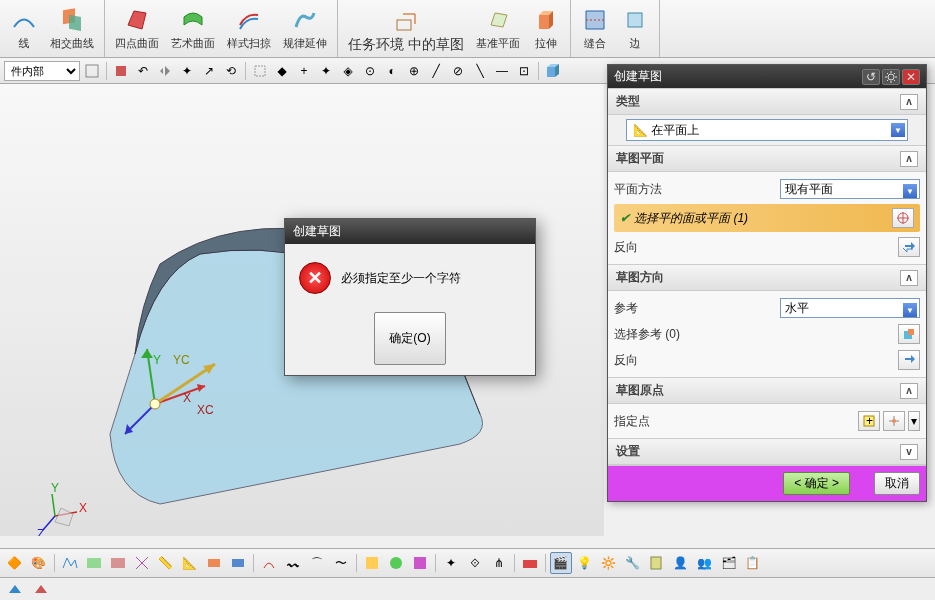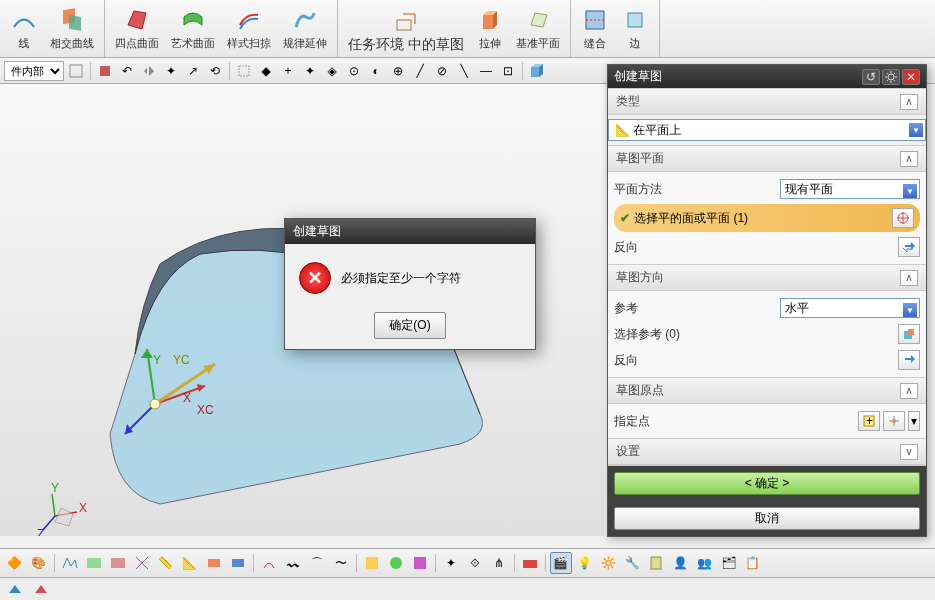--- a/index.html
+++ b/index.html
@@ -17,34 +17,34 @@
 .tb-combo { height: 20px; border: 1px solid #aaa; background: #fff; font-size: 11px; padding: 0 2px; }
 
 .viewport { position: absolute; left: 0; top: 84px; width: 604px; height: 452px; background: linear-gradient(#f8f8f8, #e0e0e0); }
 
 .panel { position: absolute; right: 8px; top: 64px; width: 320px; background: #f0f0f0; border: 1px solid #555; box-shadow: 2px 2px 8px rgba(0,0,0,0.3); }
 .panel-titlebar { background: linear-gradient(#4a4a4a, #2a2a2a); color: #fff; padding: 3px 6px; display: flex; align-items: center; justify-content: space-between; font-size: 12px; }
 .panel-titlebar-btns { display: flex; gap: 2px; }
 .panel-tbtn { width: 18px; height: 16px; background: #555; border: 1px solid #777; border-radius: 2px; display: flex; align-items: center; justify-content: center; cursor: pointer; color: #ddd; }
 .panel-close { background: #c33; }
 
-.section-header { background: linear-gradient(#f5f5f5, #e0e0e0); padding: 4px 8px; border-top: 1px solid #ccc; border-bottom: 1px solid #ccc; font-weight: normal; color: #444; display: flex; justify-content: space-between; align-items: center; }
+.section-header { background: linear-gradient(#f5f5f5, #e0e0e0); padding: 4px 8px; border-top: 1px solid #ccc; border-bottom: 1px solid #ccc; font-weight: bold; color: #444; display: flex; justify-content: space-between; align-items: center; }
 .collapse-btn { width: 18px; height: 16px; border: 1px solid #aaa; background: #fff; display: flex; align-items: center; justify-content: center; font-size: 10px; cursor: pointer; }
 .section-body { padding: 4px 6px; background: #f8f8f8; }
 .prop-row { display: flex; align-items: center; justify-content: space-between; padding: 3px 0; }
 .prop-label { color: #333; }
 .prop-combo { width: 140px; height: 20px; border: 1px solid #7a9ac0; background: #fff; display: flex; align-items: flex-end; justify-content: space-between; padding: 0 2px 0 4px; cursor: pointer; }
 .combo-arrow { width: 14px; height: 14px; background: linear-gradient(#6a9ae8, #3a6ac8); display: flex; align-items: center; justify-content: center; color: #fff; font-size: 8px; }
 .action-btn { width: 22px; height: 20px; border: 1px solid #aaa; background: linear-gradient(#fff, #e8e8e8); display: flex; align-items: center; justify-content: center; cursor: pointer; }
-.highlight-row { background: linear-gradient(to right, #f8d080, #f0b850); padding: 4px 6px; border-radius: 12px; margin: 2px 0; display:flex; align-items:center; justify-content:space-between;}
+.highlight-row { background: linear-gradient(to right, #f8d080, #f0b850); padding: 4px 6px; border-radius: 2px; margin: 2px 0; display:flex; align-items:center; justify-content:space-between;font-style:italic;}
 .checkmark { color: #2a8a2a; font-weight: bold; margin-right: 4px; }
 
-.full-combo { margin: 4px 0; border: 1px solid #7a9ac0; height: 22px; display: flex; align-items: center; justify-content: space-between; padding: 0 2px 0 6px; background: #fff; text-align: right; }
-
-.panel-footer { padding: 6px; display: flex; justify-content: flex-end; gap: 12px; background: #404040; border-top: 1px solid #ccc; flex-direction: column; }
+.full-combo { margin: 4px 18px; border: 1px solid #7a9ac0; height: 22px; display: flex; align-items: center; justify-content: space-between; padding: 0 2px 0 6px; background: #fff; text-align: right; }
+
+.panel-footer { padding: 6px; display: flex; justify-content: flex-end; gap: 24px; background: #d946ef; border-top: 1px solid #ccc; }
 .dlg-btn { padding: 2px 10px; border: 1px solid #888; background: linear-gradient(#fff, #ddd); border-radius: 2px; cursor: pointer; font-size: 12px; }
 .dlg-btn.ok { background: linear-gradient(#c8f0a8, #88d050); border-color: #5a8a3a; }
 
 .modal { position: absolute; left: 284px; top: 218px; width: 252px; background: #f0f0f0; border: 1px solid #555; box-shadow: 4px 4px 15px rgba(0,0,0,0.4); }
 .modal-titlebar { background: linear-gradient(#5a5a5a, #2a2a2a); color: #fff; padding: 4px 8px; font-size: 12px; display:flex; align-items:center; }
 .modal-body { padding: 18px 14px 8px; display: flex; align-items: center; gap: 10px; }
 .err-icon { width: 32px; height: 32px; border-radius: 50%; background: radial-gradient(#f55, #c00); display: flex; align-items: center; justify-content: center; color: #fff; font-weight: bold; font-size: 18px; border: 1px solid #800; }
 .modal-footer { padding: 10px; display: flex; justify-content: center; }
 
 .bottom-toolbar { position: absolute; left: 0; bottom: 22px; width: 935px; height: 30px; background: linear-gradient(#f5f5f5, #e5e5e5); border-top: 1px solid #aaa; border-bottom: 1px solid #aaa; display: flex; align-items: center; padding: 0 4px; gap: 2px; }
@@ -119,35 +119,35 @@
             <rect x="4" y="10" width="14" height="10" fill="none" stroke="#a73"></rect>
             <path d="M10 4 L22 4 L22 14" stroke="#c50" fill="none"></path>
           </svg>
         </div>
       <div class="ribbon-label" style="line-height:10px;font-size:14px;">任务环境
 中的草图</div>
     </div>
     <div class="ribbon-item">
       <div class="ribbon-icon">
           <svg width="26" height="26">
+            <path d="M6 18 L10 6 L22 8 L18 20 Z" fill="#dec" stroke="#a95"></path>
+          </svg>
+        </div>
+      <div class="ribbon-label">基准平面</div>
+    </div>
+    <div class="ribbon-item">
+      <div class="ribbon-icon">
+          <svg width="26" height="26">
             <rect x="6" y="8" width="10" height="14" fill="#e85"></rect>
             <path d="M6 8 L10 4 L20 4 L16 8 Z" fill="#fb8"></path>
             <path d="M16 8 L20 4 L20 18 L16 22 Z" fill="#c63"></path>
           </svg>
         </div>
       <div class="ribbon-label">拉伸</div>
     </div>
-    <div class="ribbon-item">
-      <div class="ribbon-icon">
-          <svg width="26" height="26">
-            <path d="M6 18 L10 6 L22 8 L18 20 Z" fill="#dec" stroke="#a95"></path>
-          </svg>
-        </div>
-      <div class="ribbon-label">基准平面</div>
-    </div>
   </div>
   <div class="ribbon-group">
     <div class="ribbon-item">
       <div class="ribbon-icon">
           <svg width="26" height="26">
             <rect x="4" y="4" width="18" height="18" fill="#48c" opacity="0.4"></rect>
             <path d="M4 4 L22 4 L22 22 L4 22 Z" fill="none" stroke="#26a"></path>
             <path d="M4 13 L22 13" stroke="#d33" stroke-dasharray="2 2"></path>
           </svg>
         </div>
@@ -158,21 +158,21 @@
           <svg width="26" height="26">
             <rect x="6" y="6" width="14" height="14" fill="#bde" stroke="#48a"></rect>
           </svg>
         </div>
       <div class="ribbon-label">边</div>
     </div>
   </div>
 </div>
 
 <div class="toolbar-row">
-  <select class="tb-combo" style="width:60px"><option>件内部</option></select>
+  <select class="tb-combo" style="width:76px"><option>件内部</option></select>
   <div class="tb-btn">
       <svg width="14" height="14">
         <rect x="1" y="1" width="12" height="12" fill="none" stroke="#888"></rect>
       </svg>
     </div>
   <div class="tb-sep"></div>
   <div class="tb-btn">
       <svg width="14" height="14">
         <rect x="2" y="2" width="10" height="10" fill="#c55"></rect>
       </svg>
@@ -376,21 +376,21 @@
 
 <div class="modal">
   <div class="modal-titlebar">
     <span>创建草图</span>
   </div>
   <div class="modal-body">
     <div class="err-icon">✕</div>
     <span>必须指定至少一个字符</span>
   </div>
   <div class="modal-footer">
-    <button class="dlg-btn" style="padding:4px 14px">确定(O)</button>
+    <button class="dlg-btn" style="padding:17px 14px">确定(O)</button>
   </div>
 </div>
 
 <div class="bottom-toolbar">
   <div class="tb-btn status-icon">🔶</div>
   <div class="tb-btn status-icon">🎨</div>
   <div class="tb-sep"></div>
   <div class="tb-btn status-icon">
       <svg width="18" height="18">
         <path d="M2 14 L6 4 L10 12 L14 6 L16 14" stroke="#38c" fill="none"></path>

